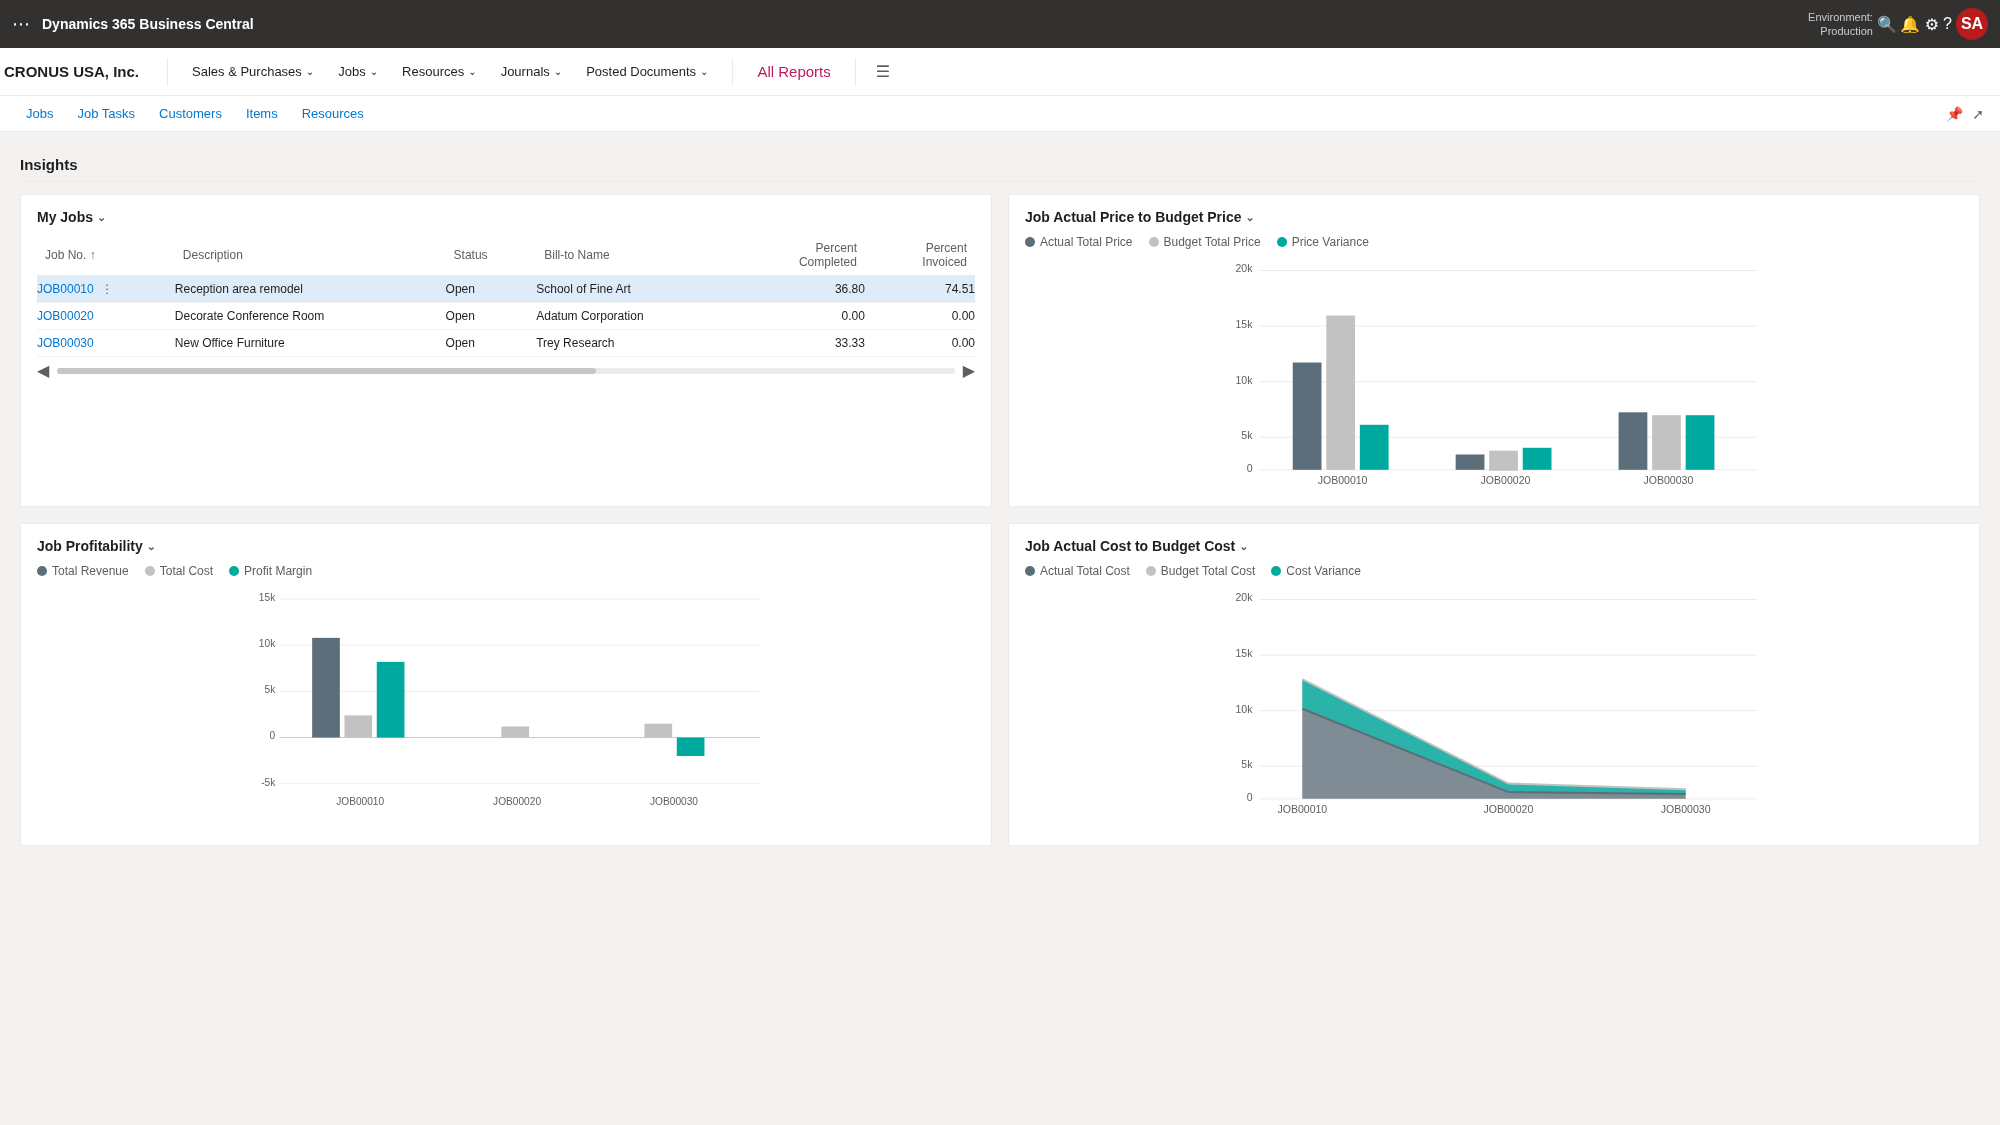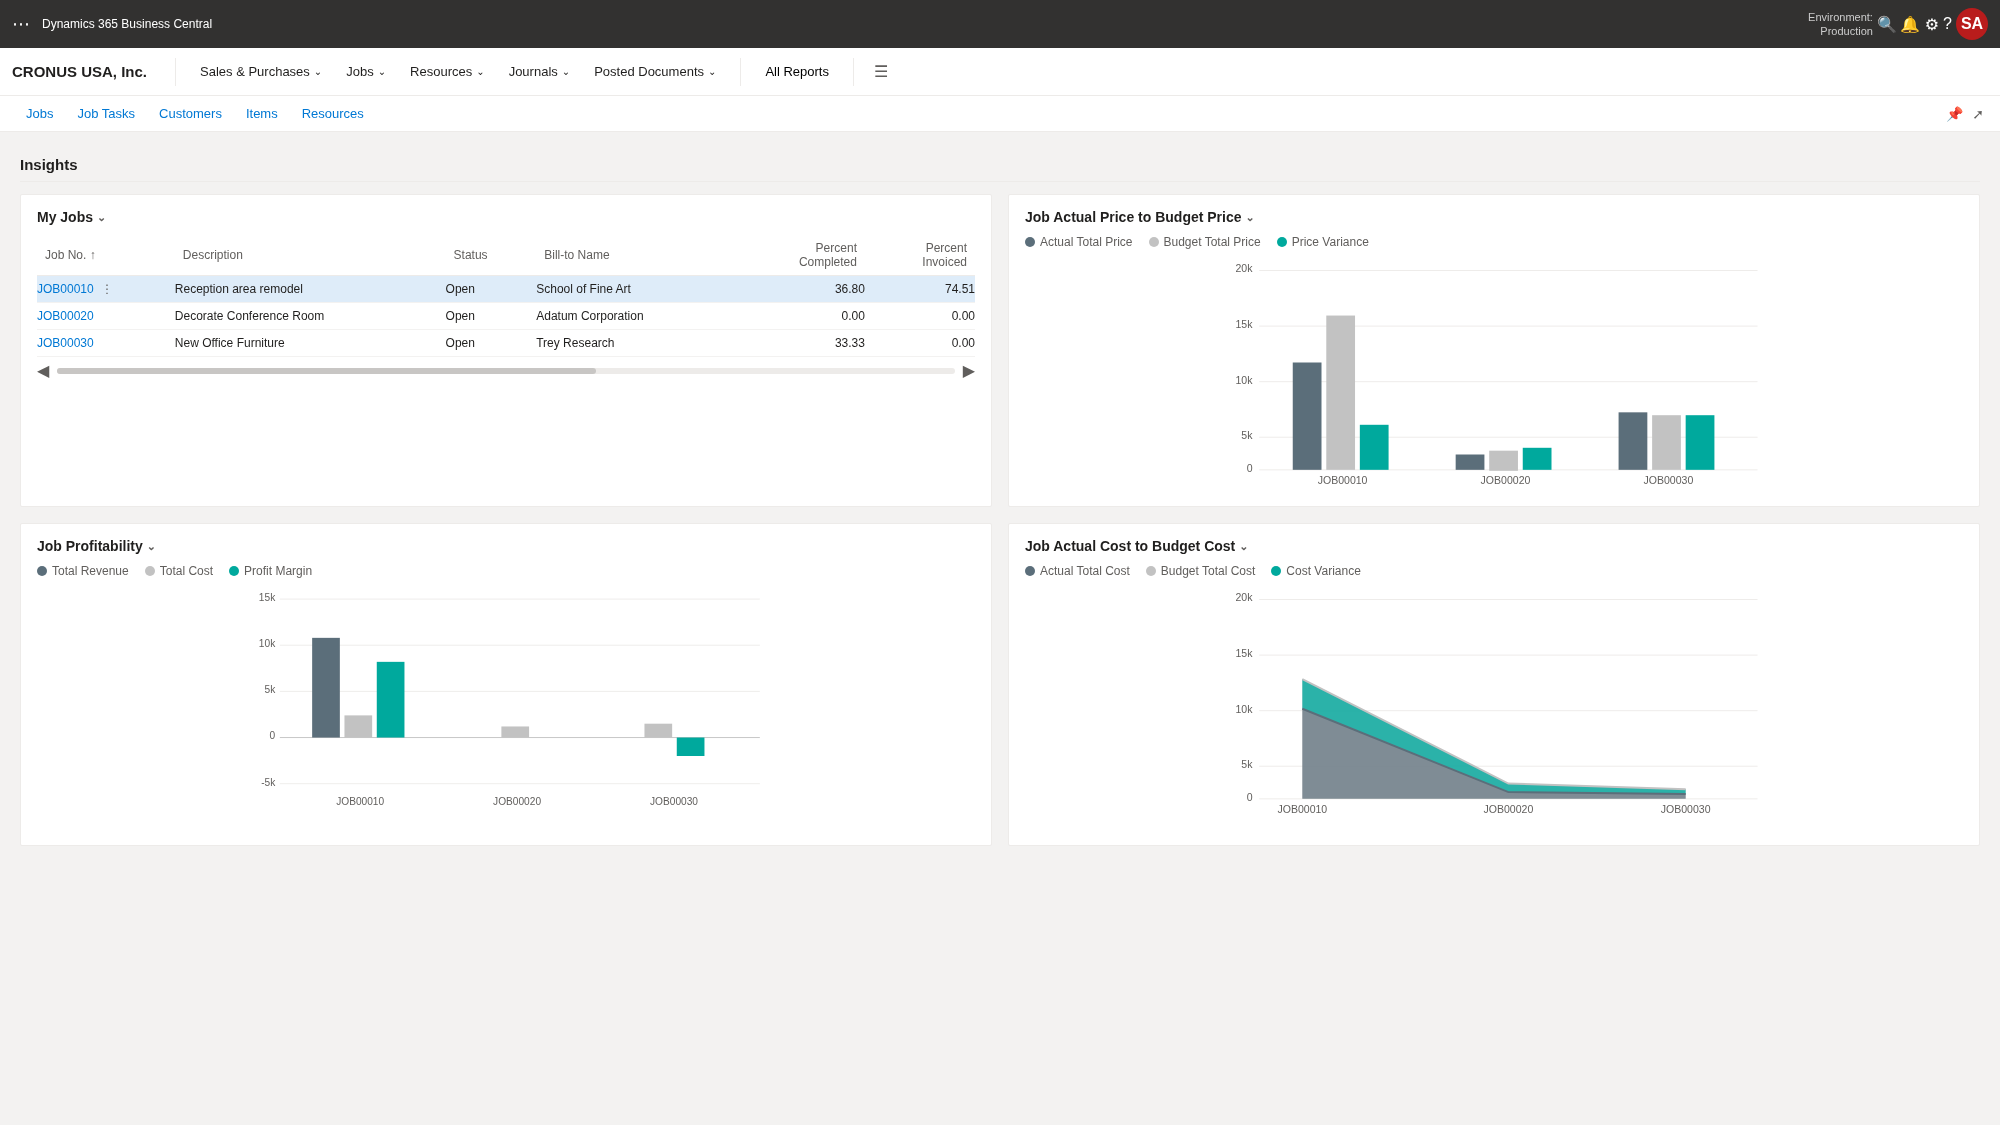--- a/index.html
+++ b/index.html
@@ -10,53 +10,53 @@
       background: #1a1a2e;
       background: #2b2b3b;
       background: #323130;
       display: flex;
       align-items: center;
       height: 48px;
       padding: 0 12px;
       gap: 12px;
     }
     .topbar-waffle { color: #fff; font-size: 18px; cursor: pointer; }
-    .topbar-title { color: #fff; font-size: 12px; font-weight: 400; }
+    .topbar-title { color: #fff; font-size: 14px; font-weight: 700; }
     .topbar-icons { margin-left: auto; display: flex; align-items: center; gap: 4px; color: #fff; font-size: 16px; }
     .topbar-env { font-size: 11px; color: #ccc; text-align: right; line-height: 1.3; }
     .topbar-avatar {
       width: 32px; height: 32px; border-radius: 50%; background: #b91c1c;
       color: #fff; font-size: 16px; font-weight: 600;
       display: flex; align-items: center; justify-content: center;
     }
 
     
     .secondnav {
       background: #fff;
       border-bottom: 1px solid #edebe9;
       display: flex;
       align-items: center;
-      padding: 0 12px;
+      padding: 0 4px;
       height: 48px;
       gap: 0;
     }
     .company-name { font-weight: 600; font-size: 15px; color: #201f1e; margin-right: 16px; }
     .nav-divider { width: 1px; height: 28px; background: #edebe9; margin: 0 12px; }
     .nav-item {
       padding: 0 12px;
       height: 48px;
       display: flex; align-items: center;
       font-size: 13px;
       color: #201f1e;
       cursor: pointer;
       white-space: nowrap;
       position: relative;
     }
     .nav-item .chevron { margin-left: 4px; font-size: 10px; }
-    .nav-all-reports { padding: 0 12px; color: #000000; font-size: 13px; cursor: pointer; }
+    .nav-all-reports { padding: 0 12px; color: #be185d; font-size: 15px; cursor: pointer; }
     .nav-hamburger { margin-left: 8px; font-size: 16px; cursor: pointer; color: #605e5c; }
     .nav-actions { margin-left: auto; display: flex; gap: 8px; }
 
     
     .subnav {
       background: #fff;
       border-bottom: 1px solid #edebe9;
       display: flex;
       align-items: center;
       padding: 0 16px;

